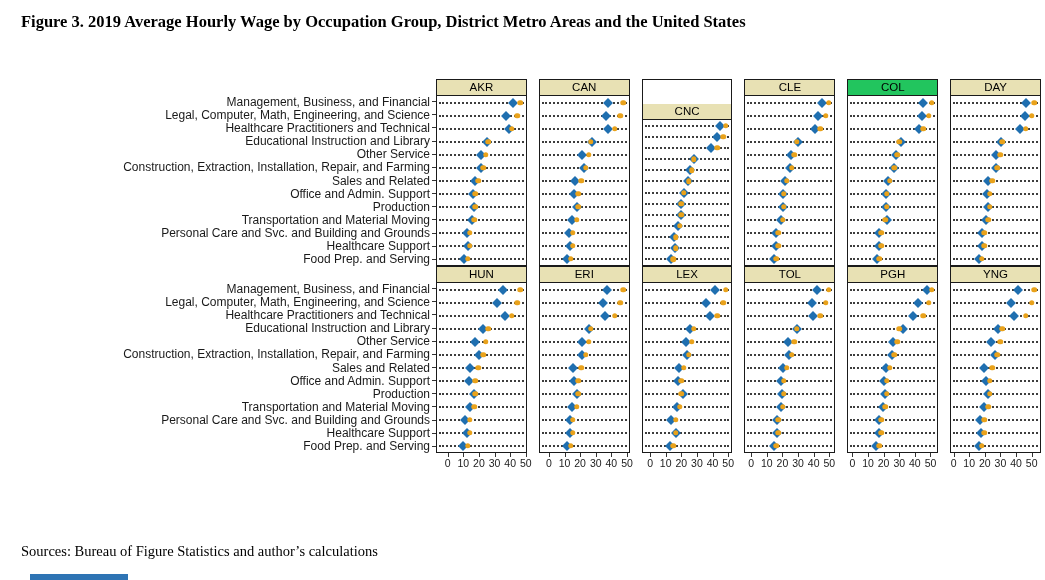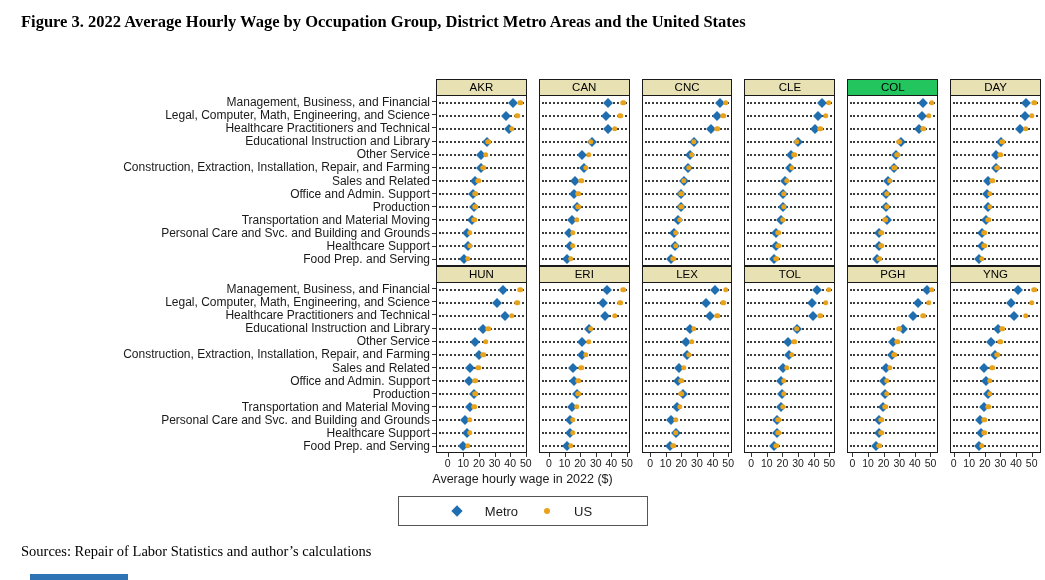--- a/index.html
+++ b/index.html
@@ -65,21 +65,21 @@
     position:absolute;left:21px;top:543px;
     font-family:"Liberation Serif",serif;font-size:14.5px;color:#000;
   }
   #window-fragment{
     position:absolute;left:30px;top:574px;width:98px;height:6px;background:#2e74b4;
   }
 </style>
 </head>
 <body>
 
-<div id="title">Figure 3. 2022 Average Hourly Wage by Occupation Group, District Metro Areas and the United States</div>
+<div id="title">Figure 3. 2019 Average Hourly Wage by Occupation Group, District Metro Areas and the United States</div>
 
 <div id="figure">
   <div id="chart-bands">
       <div class="band" style="height: 187px;">
         <div class="ylabels" style="padding-top: 16px;">
           <div class="ylabel-row">
             <span>Management, Business, and Financial</span>
             <span class="ytick"></span>
           </div>
           <div class="ylabel-row">
@@ -266,21 +266,21 @@
                 <span class="m-us" style="left: 37.01%; background: rgb(233, 162, 27);"></span>
               </div>
               <div class="occ-row">
                 <div class="dots"></div>
                 <span class="m-metro" style="left: 30.87%; background: rgb(31, 111, 176);"></span>
                 <span class="m-us" style="left: 34.65%; background: rgb(233, 162, 27);"></span>
               </div>
             </div>
           </div>
           <div class="panel">
-            <div class="panel-header" style="background: rgb(232, 225, 180);">CNC</div>
+            <div class="panel-header" style="background: rgb(232, 225, 180); margin-top: 24px;">CNC</div>
             <div class="plot">
               <div class="occ-row">
                 <div class="dots"></div>
                 <span class="m-metro" style="left: 87.24%; background: rgb(31, 111, 176);"></span>
                 <span class="m-us" style="left: 93.7%; background: rgb(233, 162, 27);"></span>
               </div>
               <div class="occ-row">
                 <div class="dots"></div>
                 <span class="m-metro" style="left: 83.31%; background: rgb(31, 111, 176);"></span>
                 <span class="m-us" style="left: 90.55%; background: rgb(233, 162, 27);"></span>
@@ -1115,27 +1115,16 @@
             <span class="xtick" style="left: 59.06%;"></span>
             <span class="xtick-label" style="left: 59.06%;">30</span>
             <span class="xtick" style="left: 74.8%;"></span>
             <span class="xtick-label" style="left: 74.8%;">40</span>
             <span class="xtick" style="left: 90.55%;"></span>
             <span class="xtick-label" style="left: 90.55%;">50</span>
           </div>
         </div>
       </div>
     </div>
-  <div id="xlabel">Average hourly wage in 2022 ($)</div>
-  <div id="legend">
-    <span class="legend-item">
-      <span class="sw-diamond" id="sw-metro" style="background: rgb(31, 111, 176);"></span>
-      <span>Metro</span>
-    </span>
-    <span class="legend-item">
-      <span class="sw-circle" id="sw-us" style="background: rgb(233, 162, 27);"></span>
-      <span>US</span>
-    </span>
-  </div>
 </div>
 
-<div id="sources">Sources: Repair of Labor Statistics and author’s calculations</div>
+<div id="sources">Sources: Bureau of Figure Statistics and author’s calculations</div>
 <div id="window-fragment"></div>
 
 </body></html>

